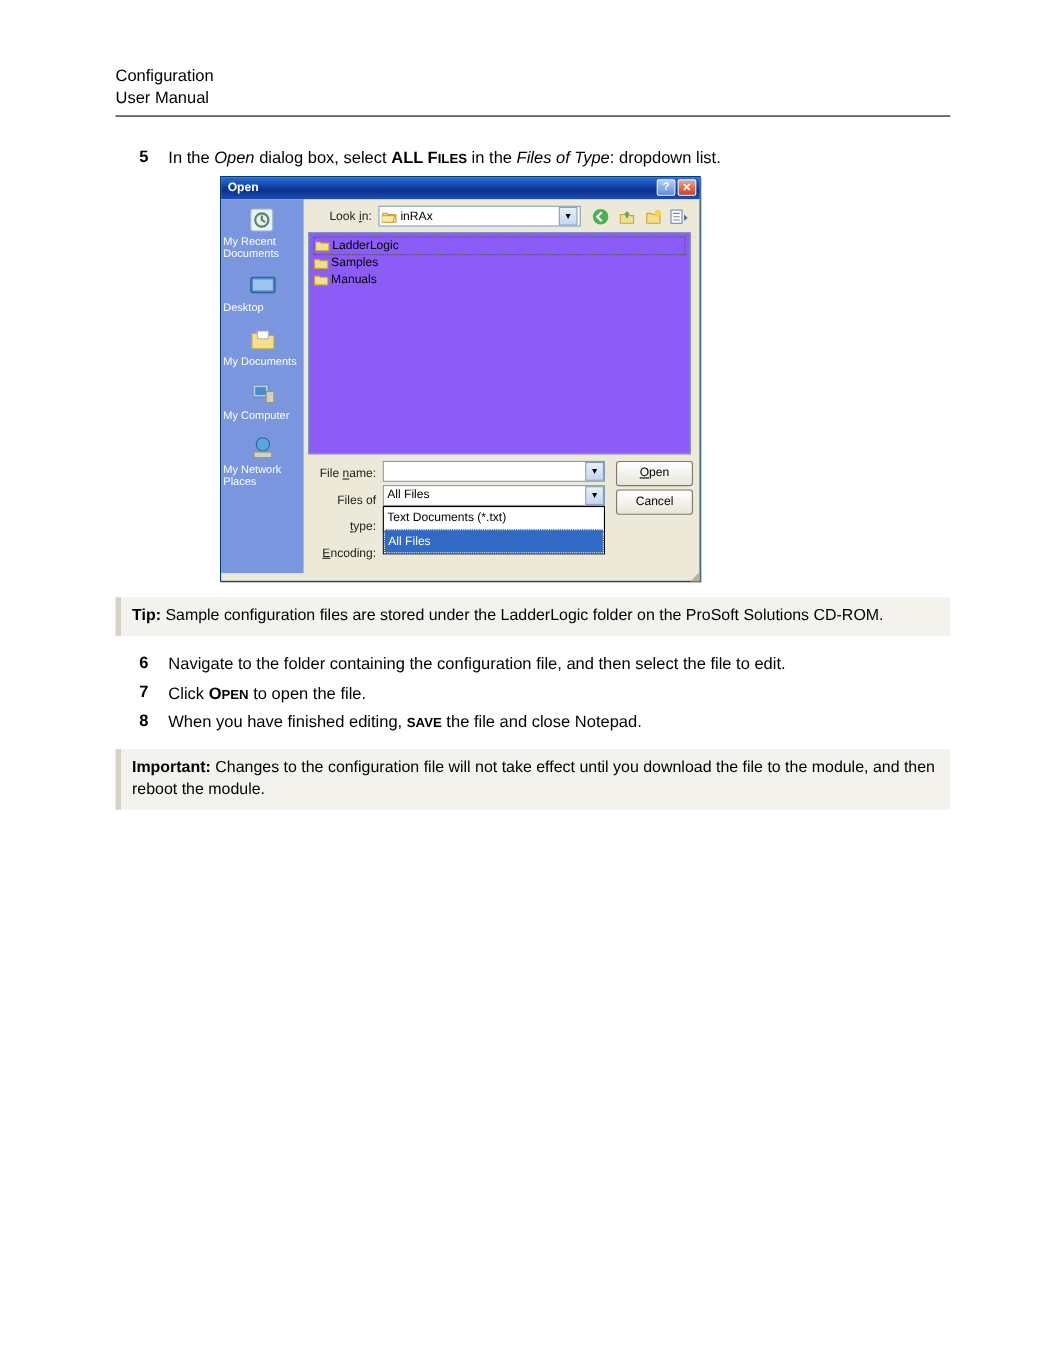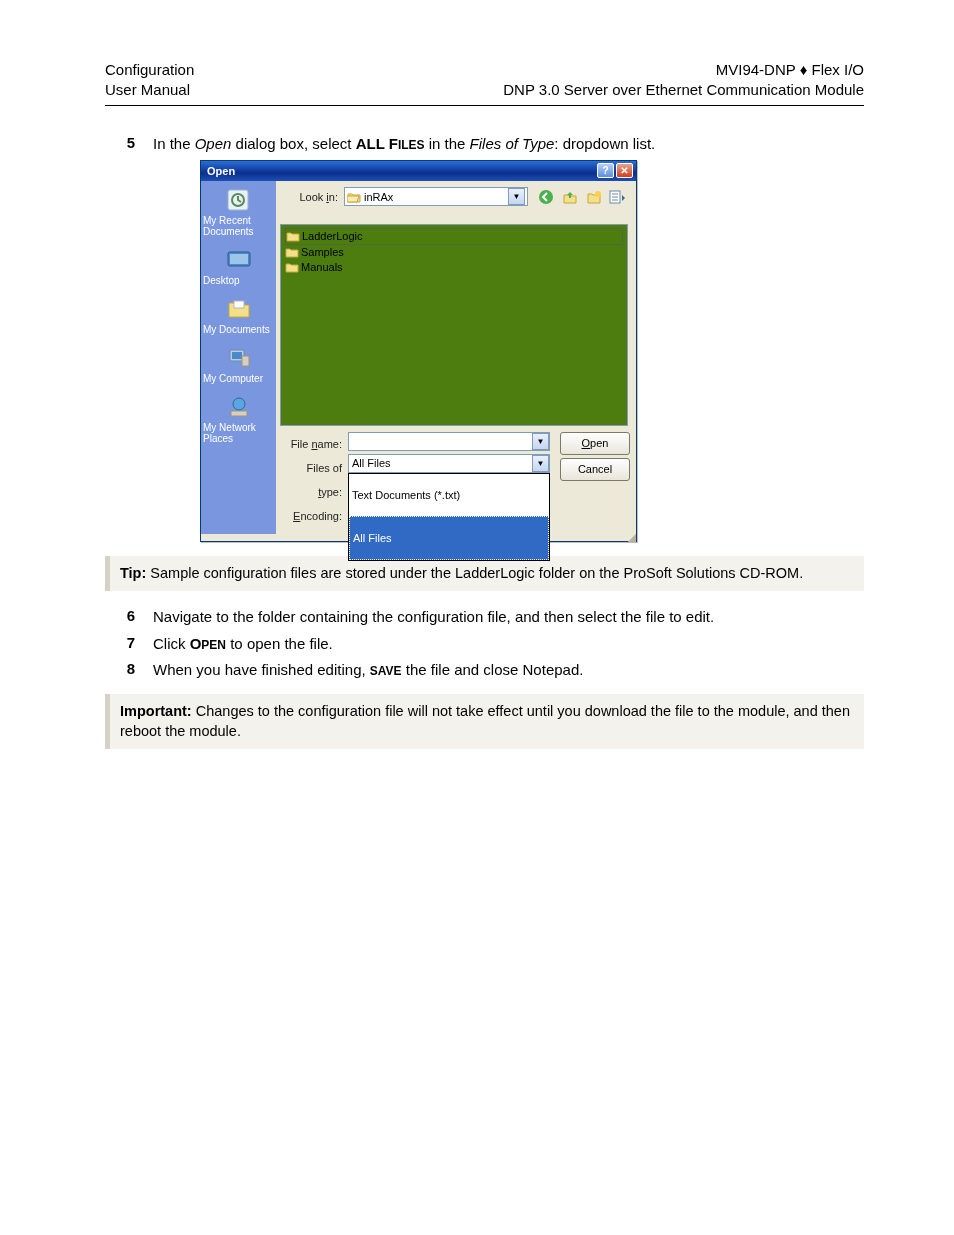--- a/index.html
+++ b/index.html
@@ -80,21 +80,21 @@
     line-height: 1.1;
     cursor: pointer;
   }
   .place-icon {
     width: 30px; height: 26px;
     margin: 0 auto 2px;
     display: flex; align-items: center; justify-content: center;
     font-size: 20px;
   }
   .main-area { flex: 1; padding: 6px 8px 6px 4px; box-sizing: border-box; }
-  .lookin-row { display: flex; align-items: center; margin-bottom: 17px; }
+  .lookin-row { display: flex; align-items: center; margin-bottom: 4px; }
   .lookin-label { width: 58px; text-align: right; padding-right: 6px; color: #222; }
   .lookin-combo {
     flex: 1;
     height: 19px;
     background: #fff;
     border: 1px solid #7f9db9;
     display: flex; align-items: center;
     padding: 0 2px;
     box-sizing: border-box;
   }
@@ -113,21 +113,21 @@
     display: flex; align-items: center; justify-content: center;
     font-size: 13px;
     border-radius: 2px;
   }
   .tbicon.back { color: #2da52d; }
   .tbicon.up { color: #2da52d; }
   .tbicon.new { color: #e6c14a; }
   .tbicon.views { color: #4a7cc4; }
 
   .file-list {
-    background: #4d7c0f;
+    background: #8b5cf6;
     border: 1px solid #7f9db9;
     height: 202px;
     margin: 2px 0 6px 0;
     padding: 3px 4px;
     box-sizing: border-box;
   }
   .fl-item { display: flex; align-items: center; height: 15px; font-size: 11px; cursor: pointer; }
   .fl-item.sel { border: 1px dotted #555; padding-left: 0; }
   .fl-item .folder-ico { margin-right: 2px; }
 
@@ -141,21 +141,21 @@
     display: flex; align-items: center;
     box-sizing: border-box;
     position: relative;
   }
   .combo-field .txt { flex: 1; padding: 0 3px; }
   .dropdown-list {
     position: absolute; top: 18px; left: -1px; right: -1px;
     background: #fff; border: 1px solid #000;
     z-index: 5;
   }
-  .dropdown-list .opt { padding: 15px 3px; }
+  .dropdown-list .opt { padding: 4px 3px; }
   .dropdown-list .opt.sel { background: #316ac5; color: #fff; border: 1px dotted #ffe; }
   .btn-col { width: 68px; margin-left: 10px; }
   .xp-btn {
     height: 21px; width: 68px;
     background: linear-gradient(#fefefe,#e8e6da);
     border: 1px solid #7a7a6c;
     border-radius: 3px;
     font-size: 11px;
     display: flex; align-items: center; justify-content: center;
     margin-bottom: 3px;
@@ -192,24 +192,20 @@
 </style>
 </head>
 <body>
 
 <div class="page">
 
   <div class="header">
     <div class="header-left">
       <div>Configuration</div>
       <div>User Manual</div>
-    </div>
-    <div class="header-right">
-      <div>MVI94-DNP ♦ Flex I/O</div>
-      <div>DNP 3.0 Server over Ethernet Communication Module</div>
     </div>
   </div>
 
   <div class="step-row">
     <div class="step-num">5</div>
     <div class="step-body">
       <span>In the </span><span class="italic">Open</span><span> dialog box, select </span><b><span>A</span><span style="font-size:15px">LL </span><span>F</span><span style="font-size:12px">ILES</span></b><span> in the </span><span class="italic">Files of Type</span><span>: dropdown list.</span>
     </div>
   </div>
 

